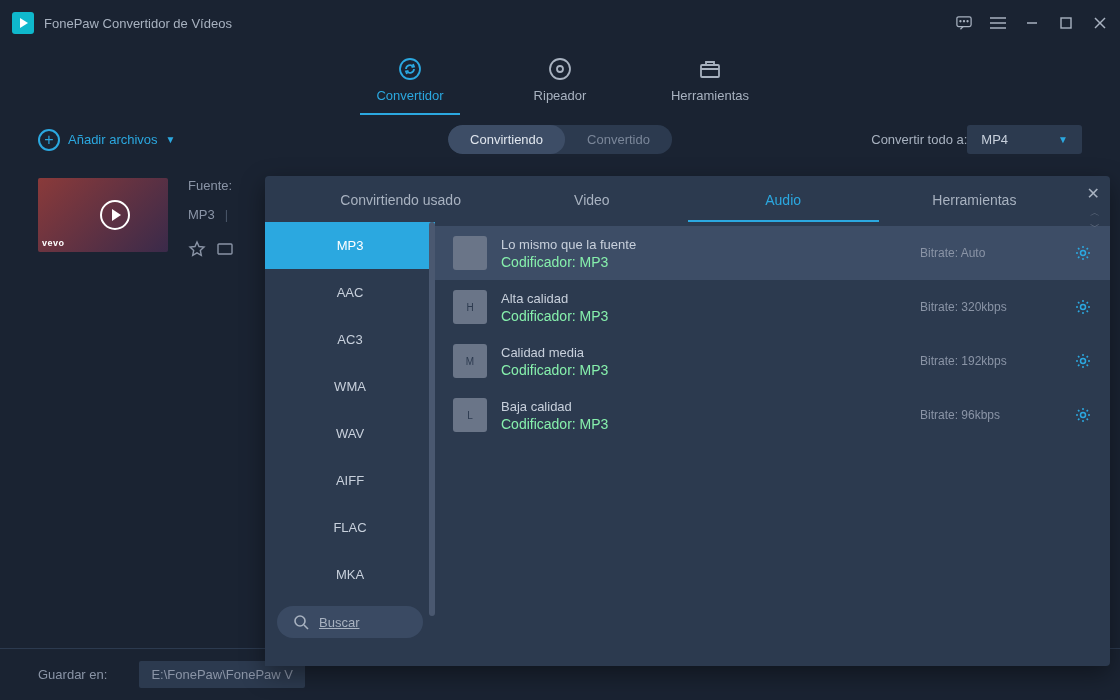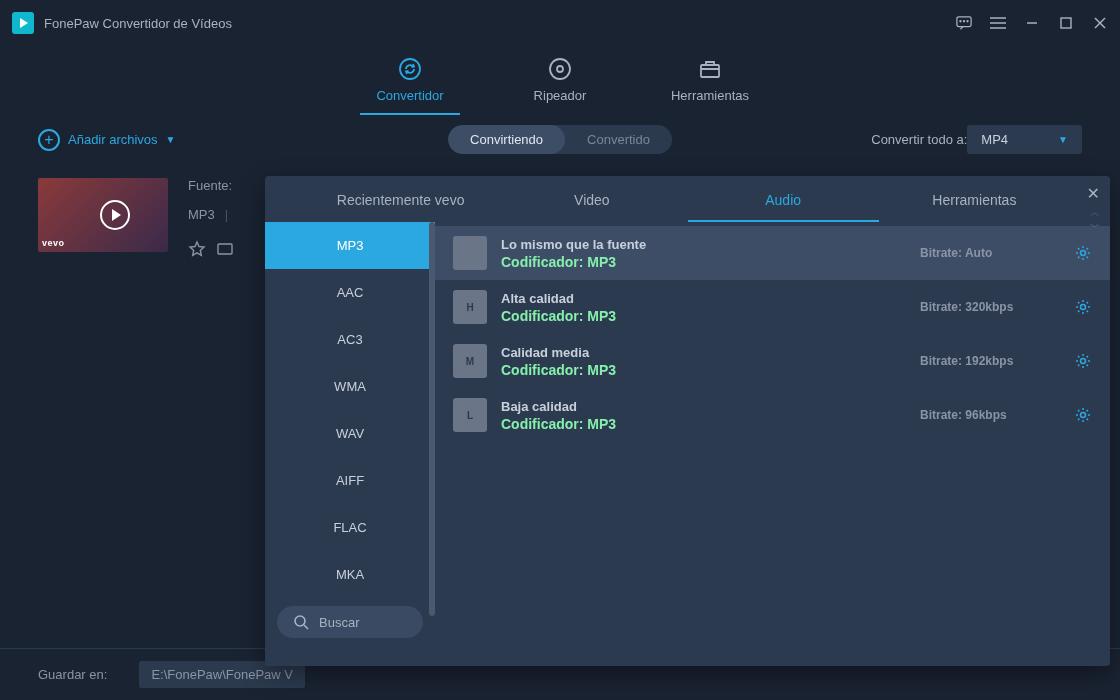--- a/index.html
+++ b/index.html
@@ -53,23 +53,23 @@
 .popup-tabs { display: flex; padding: 0 40px; }
 .popup-tab { flex: 1; text-align: center; padding: 16px 0 12px; cursor: pointer; font-size: 14px; color: #a8b2c0; border-bottom: 2px solid transparent; }
 .popup-tab.active { color: #2ba8e0; border-bottom-color: #2ba8e0; }
 .popup-body { flex: 1; display: flex; overflow: hidden; }
 .codec-list { width: 170px; background: #2c3a4f; display: flex; flex-direction: column; overflow-y: auto; position: relative; }
 .codec-list::after { content: ""; position: absolute; right: 0; top: 0; bottom: 50px; width: 6px; background: #4a5870; border-radius: 3px; }
 .codec-item { padding: 16px 0; text-align: center; font-size: 13px; cursor: pointer; color: #c8d0dc; }
 .codec-item.active { background: #2ba8e0; color: #fff; }
 .search-box { margin: 8px 12px; background: #3a4a63; border-radius: 16px; padding: 8px 16px; display: flex; align-items: center; gap: 10px; cursor: text; }
 .search-icon { color: #a8b2c0; }
-.search-label { font-size: 13px; color: #a8b2c0; }
+.search-label { font-size: 13px; color: #a8b2c0; text-decoration: underline; }
 .presets { flex: 1; display: flex; flex-direction: column; padding: 4px 0; overflow-y: auto; }
-.preset-row { display: flex; align-items: center; padding: 10px 18px; gap: 14px; cursor: pointer; font-weight: bold; }
+.preset-row { display: flex; align-items: center; padding: 10px 18px; gap: 14px; cursor: pointer; }
 .preset-row.selected { background: #3d4d66; }
 .preset-icon { width: 34px; height: 34px; background: #6a7588; border-radius: 3px; display: flex; align-items: center; justify-content: center; font-size: 10px; color: #2c3a4f; }
 .preset-text { flex: 1; display: flex; flex-direction: column; gap: 2px; }
 .preset-title { font-size: 13px; color: #c8d0dc; }
 .preset-sub { font-size: 14px; color: #86efac; }
 .preset-bitrate { font-size: 12px; color: #8a94a6; width: 140px; }
 .preset-gear { color: #2ba8e0; cursor: pointer; }
 
 
 .footer { position: absolute; left: 0; right: 0; bottom: 0; height: 52px; background: #1a2332; border-top: 1px solid #2c3a4f; display: flex; align-items: center; padding: 0 38px; gap: 32px; }
@@ -198,21 +198,21 @@
   </div>
 </div>
 
 <div class="popup">
   <div class="popup-close">✕</div>
   <div class="popup-nav">
     <span>︿</span>
     <span>﹀</span>
   </div>
   <div class="popup-tabs">
-    <div class="popup-tab">Recientemente vevo</div>
+    <div class="popup-tab">Convirtiendo usado</div>
     <div class="popup-tab">Video</div>
     <div class="popup-tab active">Audio</div>
     <div class="popup-tab">Herramientas</div>
   </div>
   <div class="popup-body">
     <div class="codec-list">
       <div class="codec-item active">MP3</div>
       <div class="codec-item">AAC</div>
       <div class="codec-item">AC3</div>
       <div class="codec-item">WMA</div>

